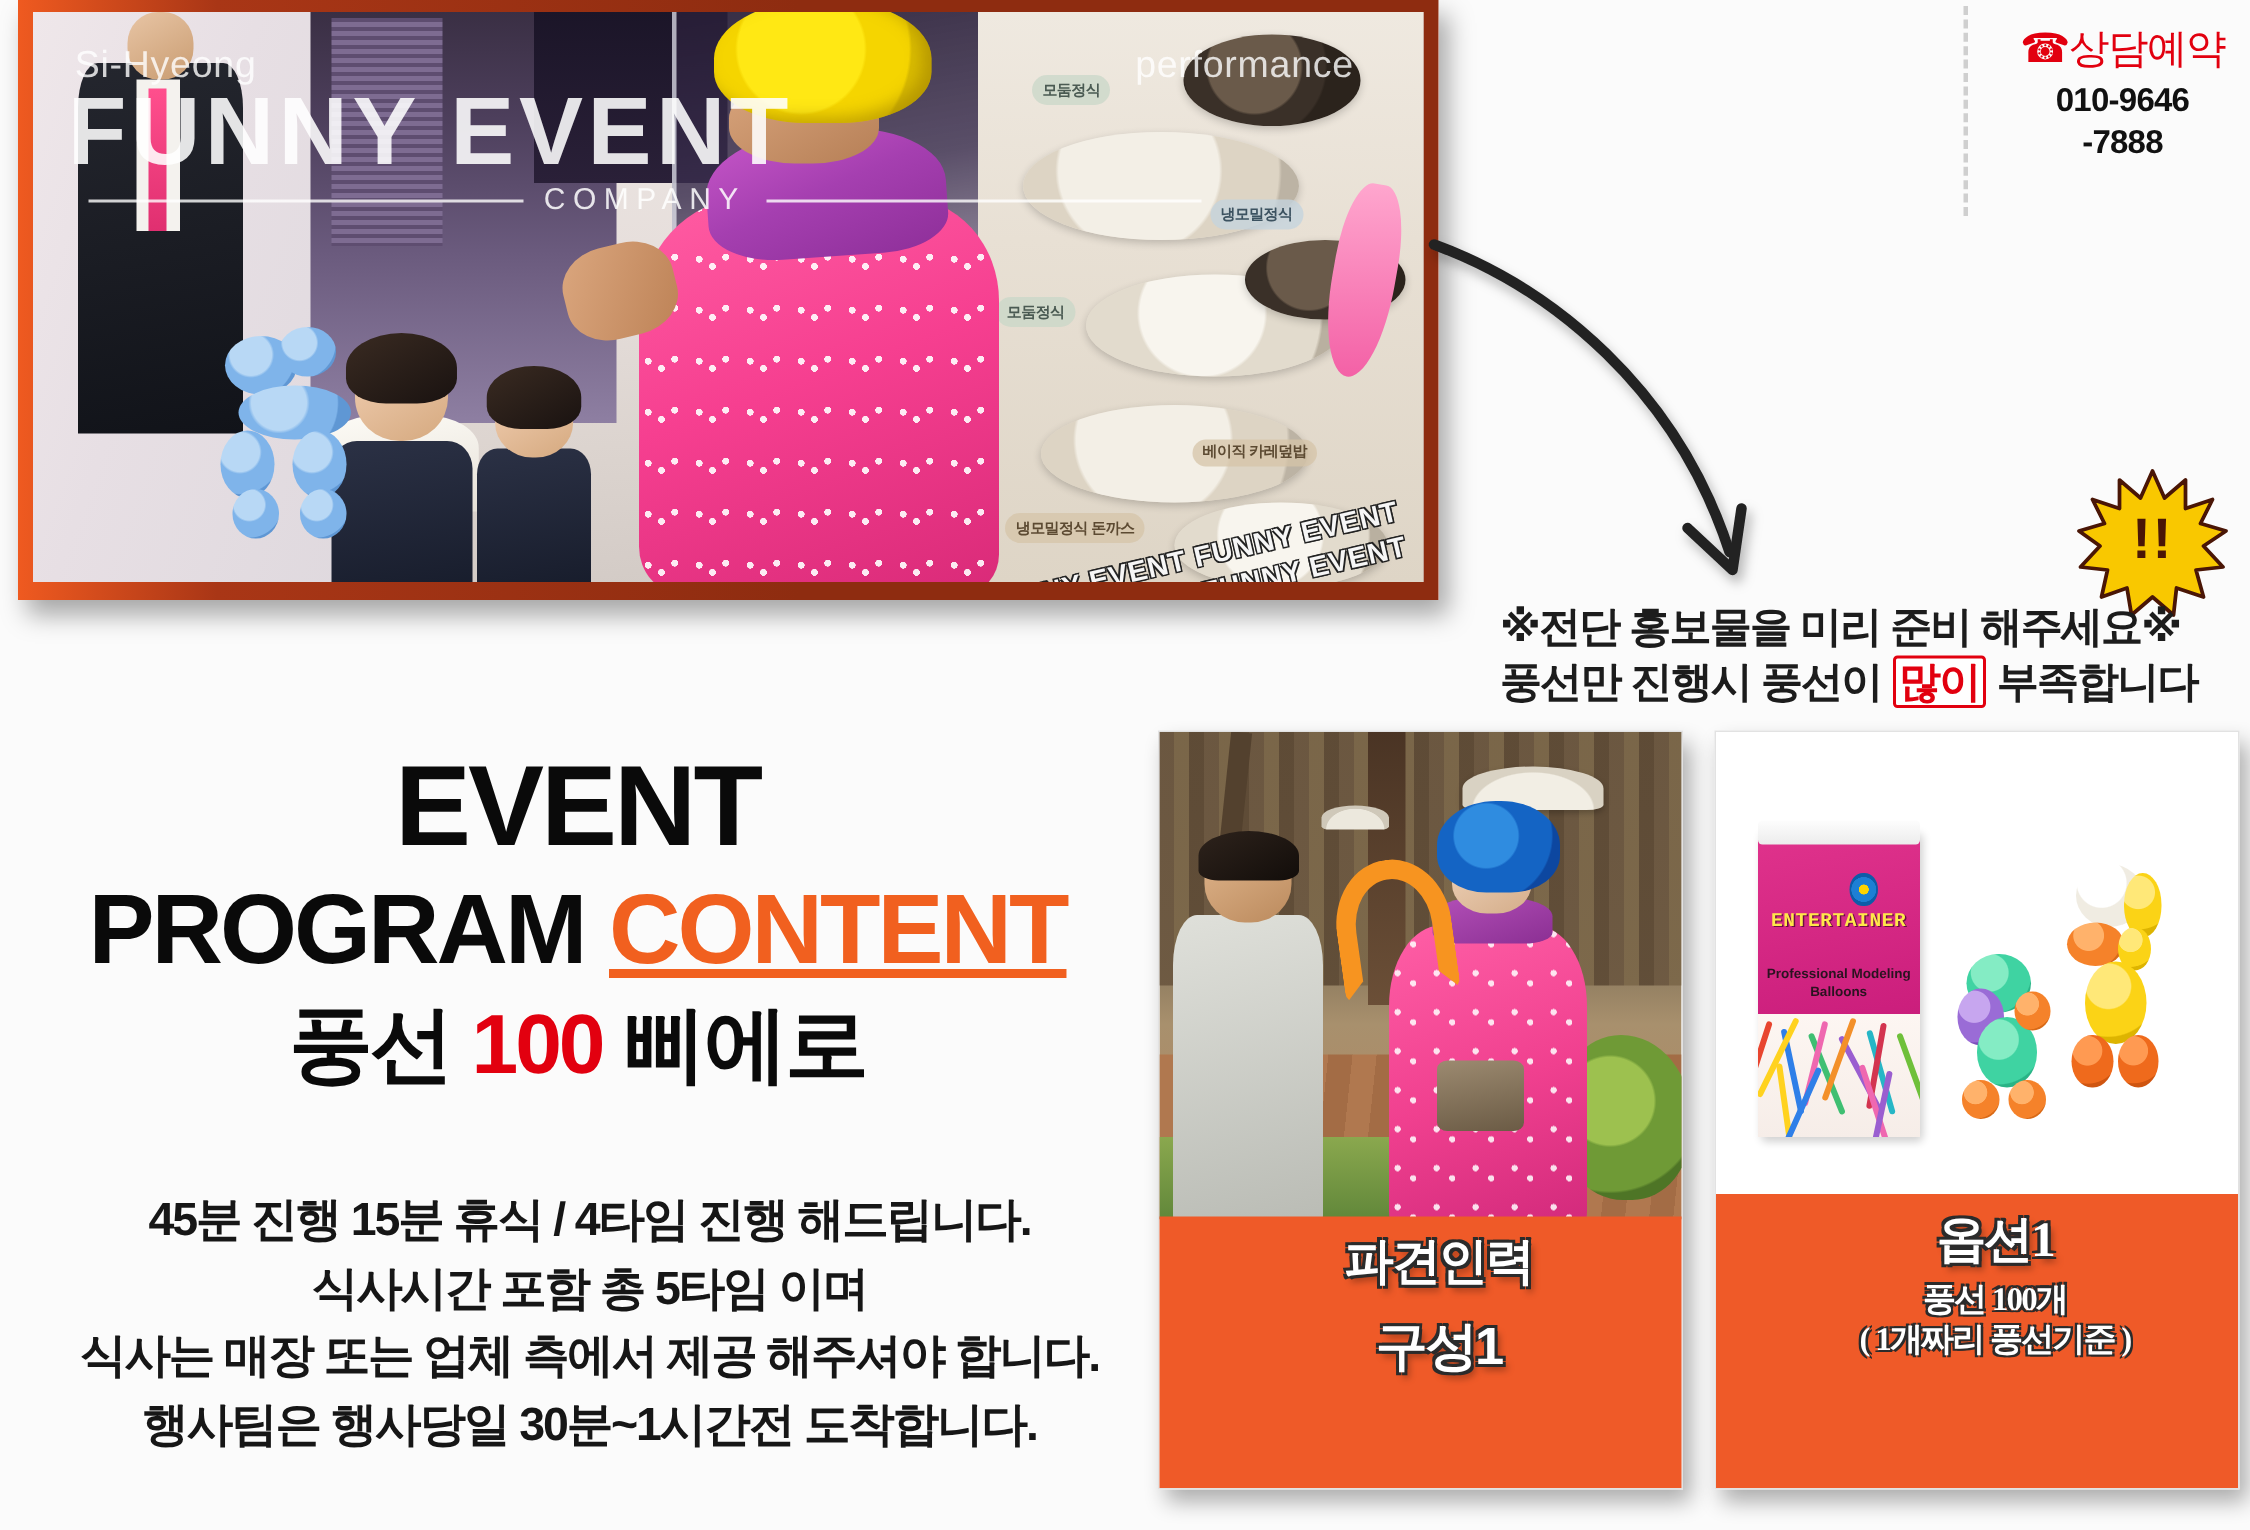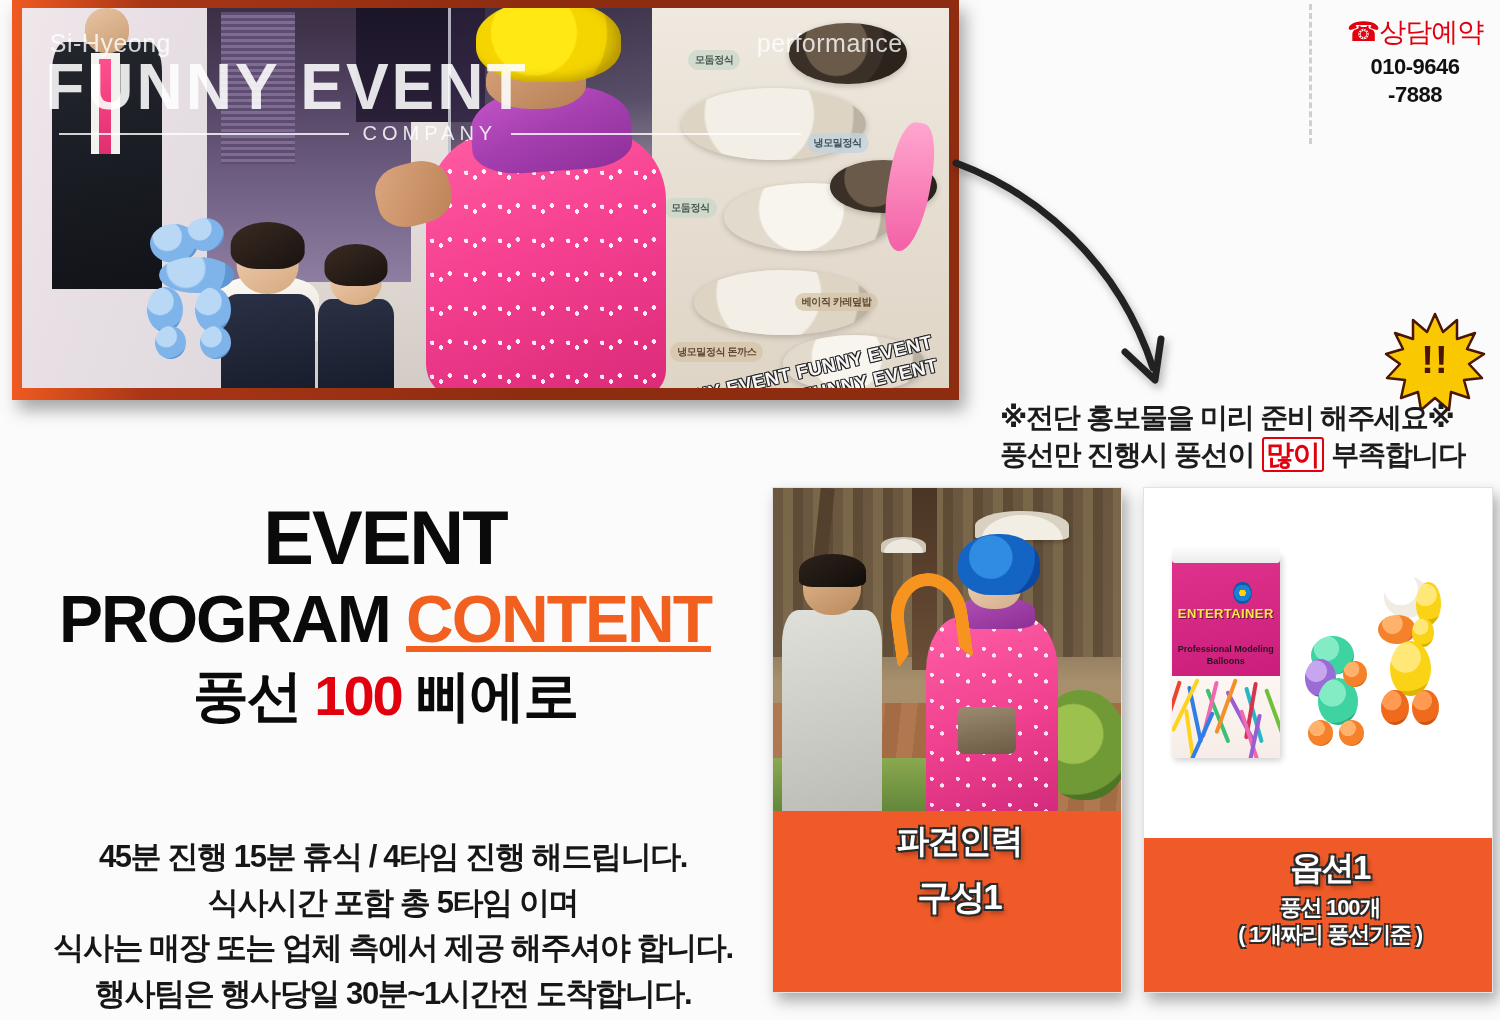--- a/index.html
+++ b/index.html
@@ -216,35 +216,35 @@
     color: #0a0a0a; line-height: 1;
   }
   #h-content { color: #f1601f; text-decoration: underline; }
   #h-sub {
     margin-top: 16px; font-size: 56px; font-weight: bold; color: #0a0a0a;
     letter-spacing: -2px; line-height: 1;
   }
   #h-100 { color: #e2000f; }
 
   
-  #desc { position: absolute; left: 0px; top: 790px; width: 786px; text-align: center; margin-top: 44px; }
+  #desc { position: absolute; left: 0px; top: 790px; width: 786px; text-align: center; }
   .desc-line { font-size: 31px; font-weight: bold; color: #161616; letter-spacing: -1.4px;
                line-height: 1.47; white-space: nowrap; }
 
   
   .card { position: absolute; background: #fff; box-shadow: 5px 8px 14px rgba(0,0,0,.32);
           border: 1px solid #e2e2e2; }
   #card1 { left: 772px; top: 487px; width: 350px; height: 506px; }
   #card2 { left: 1143px; top: 487px; width: 350px; height: 506px; }
   .card-photo { position: relative; width: 100%; height: 325px; overflow: hidden; }
   .card-caption {
     position: absolute; left: 0; right: 0; bottom: 0; height: 181px;
     background: #ef5a28; text-align: center; padding-top: 8px; padding-left: 24px;
   }
-  #card2 .card-caption { height: 154px; }
+  #card2 .card-caption { height: 196px; font-family: Liberation Serif, serif; }
   .cap-title {
     font-size: 33px; font-weight: bold; color: #fff; letter-spacing: -1.6px;
     text-shadow: -2px -2px 0 #2b2b2b, 2px -2px 0 #2b2b2b, -2px 2px 0 #2b2b2b, 2px 2px 0 #2b2b2b, 3px 4px 5px rgba(0,0,0,.35);
   }
   .cap-sub {
     margin-top: 10px; font-size: 23px; font-weight: bold; color: #fff; letter-spacing: -1.2px;
     text-shadow: -1.6px -1.6px 0 #2b2b2b, 1.6px -1.6px 0 #2b2b2b, -1.6px 1.6px 0 #2b2b2b, 1.6px 1.6px 0 #2b2b2b;
     line-height: 1.22;
   }
   .cap-foot {
@@ -307,20 +307,21 @@
     position:absolute; left: 8%; top: 20%; width: 31%; height: 63%;
     background: linear-gradient(170deg,#e0338c 0%,#cc1f7d 60%,#b21a6d 100%);
     border-radius: 3px 3px 4px 4px; box-shadow: 2px 3px 6px rgba(0,0,0,.18);
   }
   #bag-top { position:absolute; left:8%; top:18%; width:31%; height:5%;
      background: linear-gradient(180deg,#fdfdfd,#ececec); border-radius:3px; }
   #bag-brand {
     position:absolute; left: 0; top: 26%; width: 100%; text-align:center;
     color: #ffe74a; font-size: 13px; font-weight: bold; letter-spacing: .4px;
     text-shadow: 1px 1px 0 #6b0e42;
+    font-family: Liberation Mono, monospace;
   }
   #bag-sub {
     position:absolute; left: 0; top: 44%; width: 100%; text-align:center;
     color: #2a1320; font-size: 9px; font-weight: bold; line-height: 1.35;
   }
   #bag-flower { position:absolute; left: 57%; top: 14%; width: 17%; height: 11%;
      background: radial-gradient(circle at 50% 50%, #ffd400 0 22%, #1d7fd4 24% 56%, #0d5ca8 58% 100%);
      border-radius: 50%; }
   #bag-balloons {
     position:absolute; left: 0; bottom: 0; width: 100%; height: 40%; overflow:hidden;

